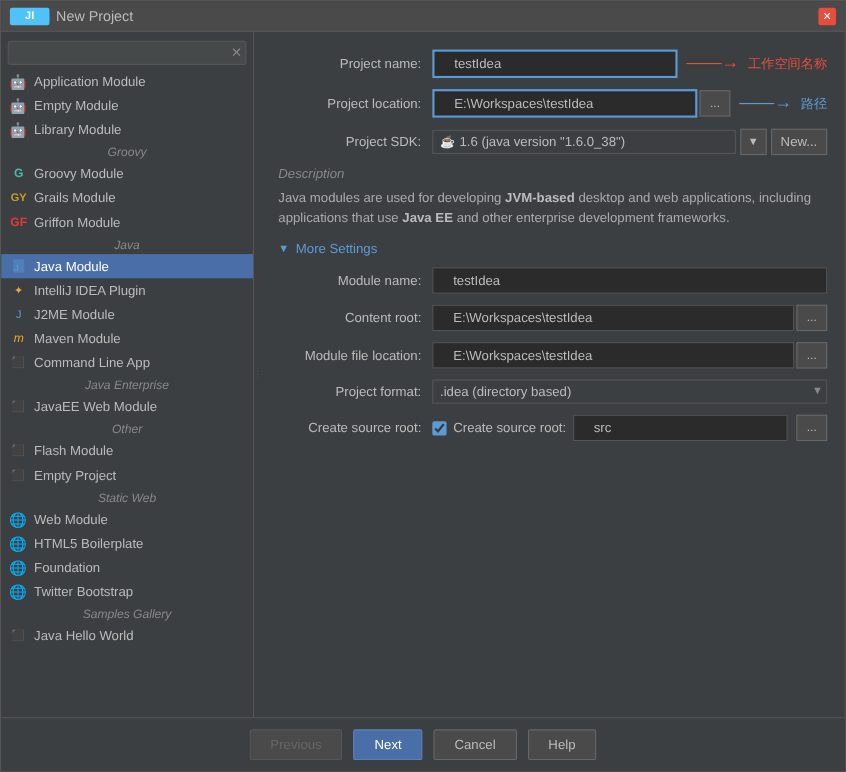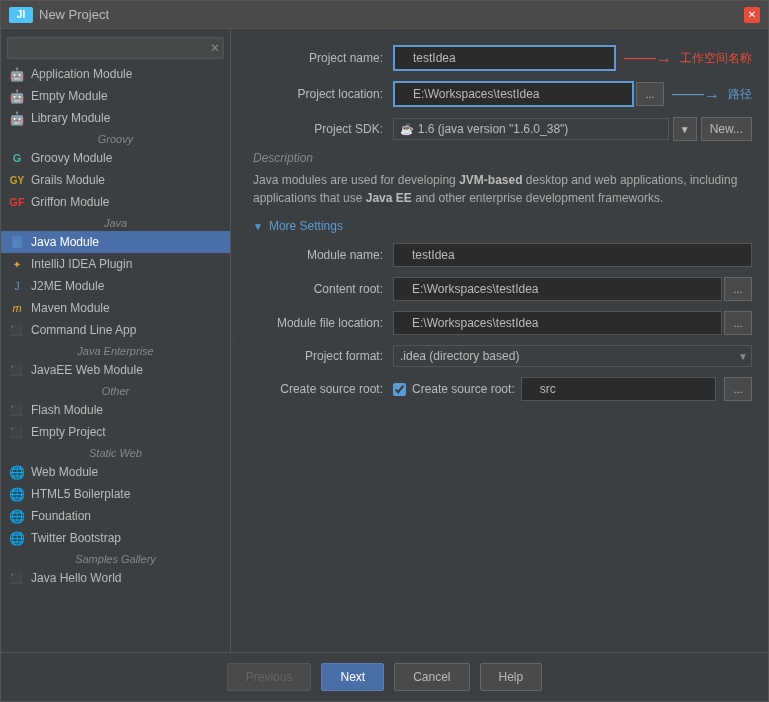--- a/index.html
+++ b/index.html
@@ -32,21 +32,21 @@
       padding: 0 8px;
       border-bottom: 1px solid #555;
       flex-shrink: 0;
     }
     .title-bar-left {
       display: flex;
       align-items: center;
       gap: 6px;
     }
     .title-icon {
-      width: 24px;
+      width: 36px;
       height: 16px;
       background: #4fc3f7;
       border-radius: 2px;
       display: flex;
       align-items: center;
       justify-content: center;
       font-size: 10px;
       color: white;
       font-weight: bold;
     }

